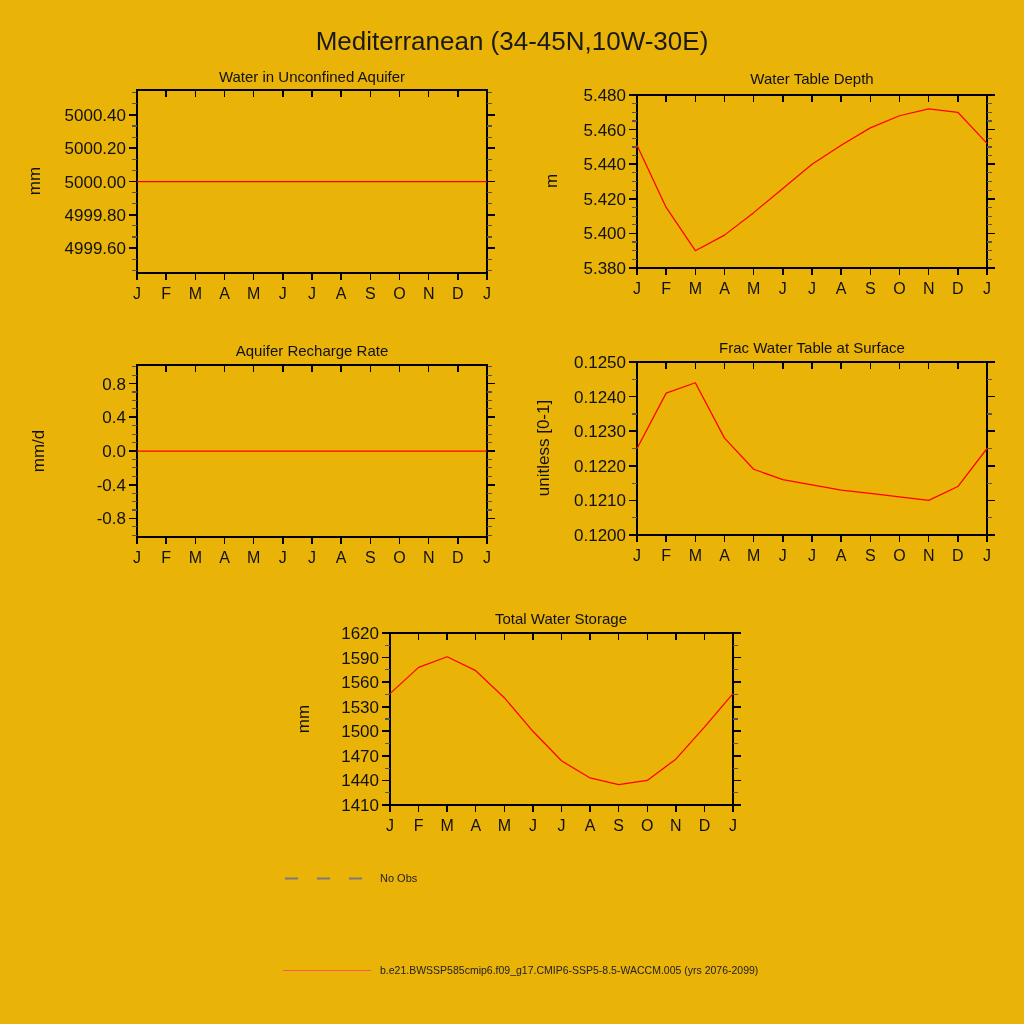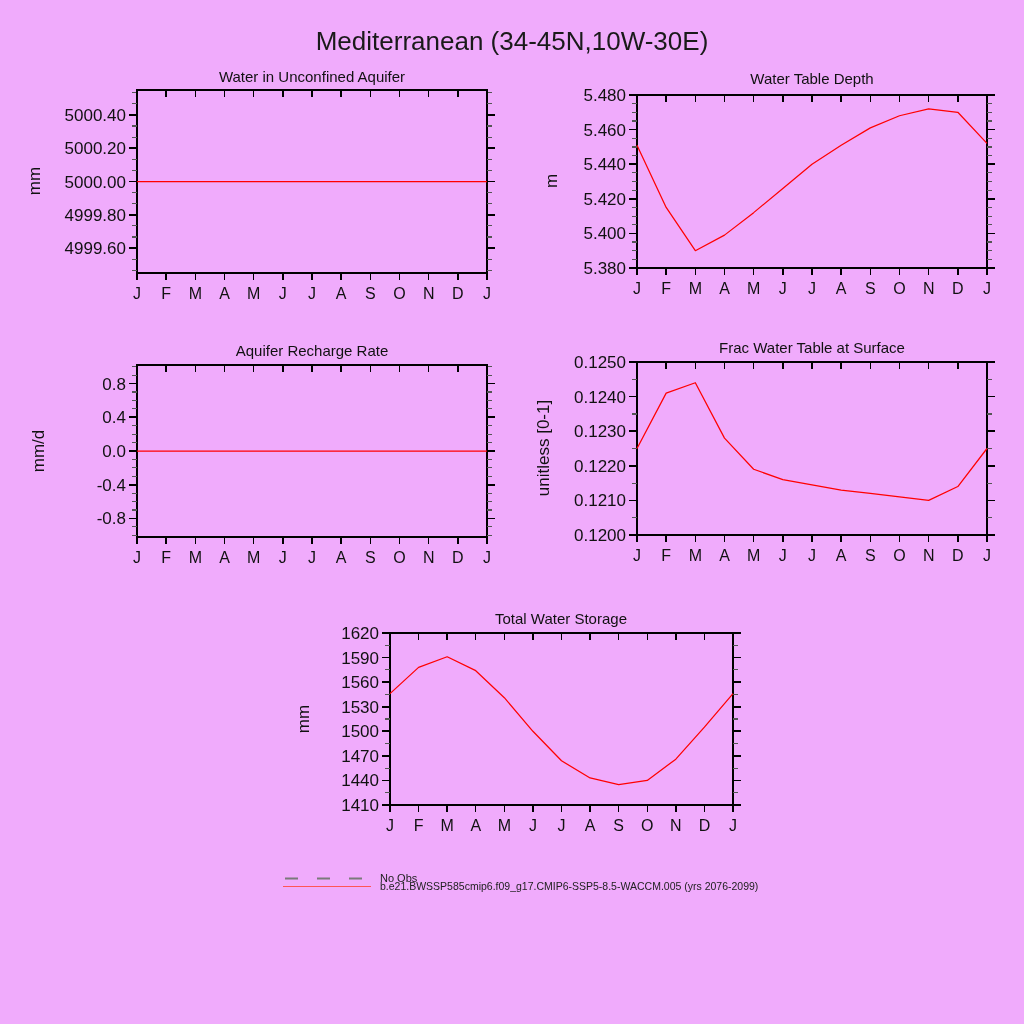--- a/index.html
+++ b/index.html
@@ -1,16 +1,16 @@
 <!DOCTYPE html>
 <html><head>
 <meta charset="utf-8">
 <style>
   html,body{margin:0;padding:0;background:#fff;}
-  .stage{position:relative;width:1024px;height:1024px;background:#f0abfc;overflow:hidden;
+  .stage{position:relative;width:1024px;height:1024px;background:#eab308;overflow:hidden;
          font-family:"Liberation Sans", sans-serif;color:#000;}
   .fig-title{position:absolute;left:0;right:0;top:26px;text-align:center;
              font-size:26px;color:#1a1a1a;}
   svg.panel{position:absolute;left:0;top:0;overflow:visible;pointer-events:none;}
   svg.panel text{fill:#111;}
   .ptitle{font-size:15px;}
   .ylab{font-size:17px;}
   .legend-row{position:absolute;display:flex;align-items:center;font-size:11px;color:#222;}
   .legend-row .key{margin-right:9px;}
   .legend-row span{white-space:nowrap;}
@@ -461,20 +461,20 @@
         <polyline points="390,693.6095238095238 418.5833333333333,667.4 447.1666666666667,656.7523809523809 475.75,670.6761904761905 504.3333333333333,697.7047619047619 532.9166666666666,731.2857142857142 561.5,760.7714285714286 590.0833333333334,777.9714285714285 618.6666666666666,784.5238095238095 647.25,780.4285714285714 675.8333333333333,759.1333333333333 704.4166666666667,727.1904761904761 733,693.6095238095238" fill="none" stroke="#ff0000" stroke-width="1.25" stroke-linejoin="round"></polyline>
       </g>
   </svg>
 
   <div class="legend-row" style="left:283px;top:872px;align-items:center;">
     <svg class="key" width="88" height="9">
       <line x1="2" y1="4.5" x2="86" y2="4.5" stroke-width="2" stroke-dasharray="13 19" stroke="#7a7a7a"></line>
     </svg>
     <span>No Obs</span>
   </div>
-  <div class="legend-row" style="left:283px;top:880px;font-size:10.5px;">
+  <div class="legend-row" style="left:283px;top:964px;font-size:10.5px;">
     <svg class="key" width="88" height="9">
       <line x1="0" y1="4.5" x2="88" y2="4.5" stroke-width="1.2" stroke="#ff5555"></line>
     </svg>
     <span>b.e21.BWSSP585cmip6.f09_g17.CMIP6-SSP5-8.5-WACCM.005 (yrs 2076-2099)</span>
   </div>
 
 </div>
 
 </body></html>

